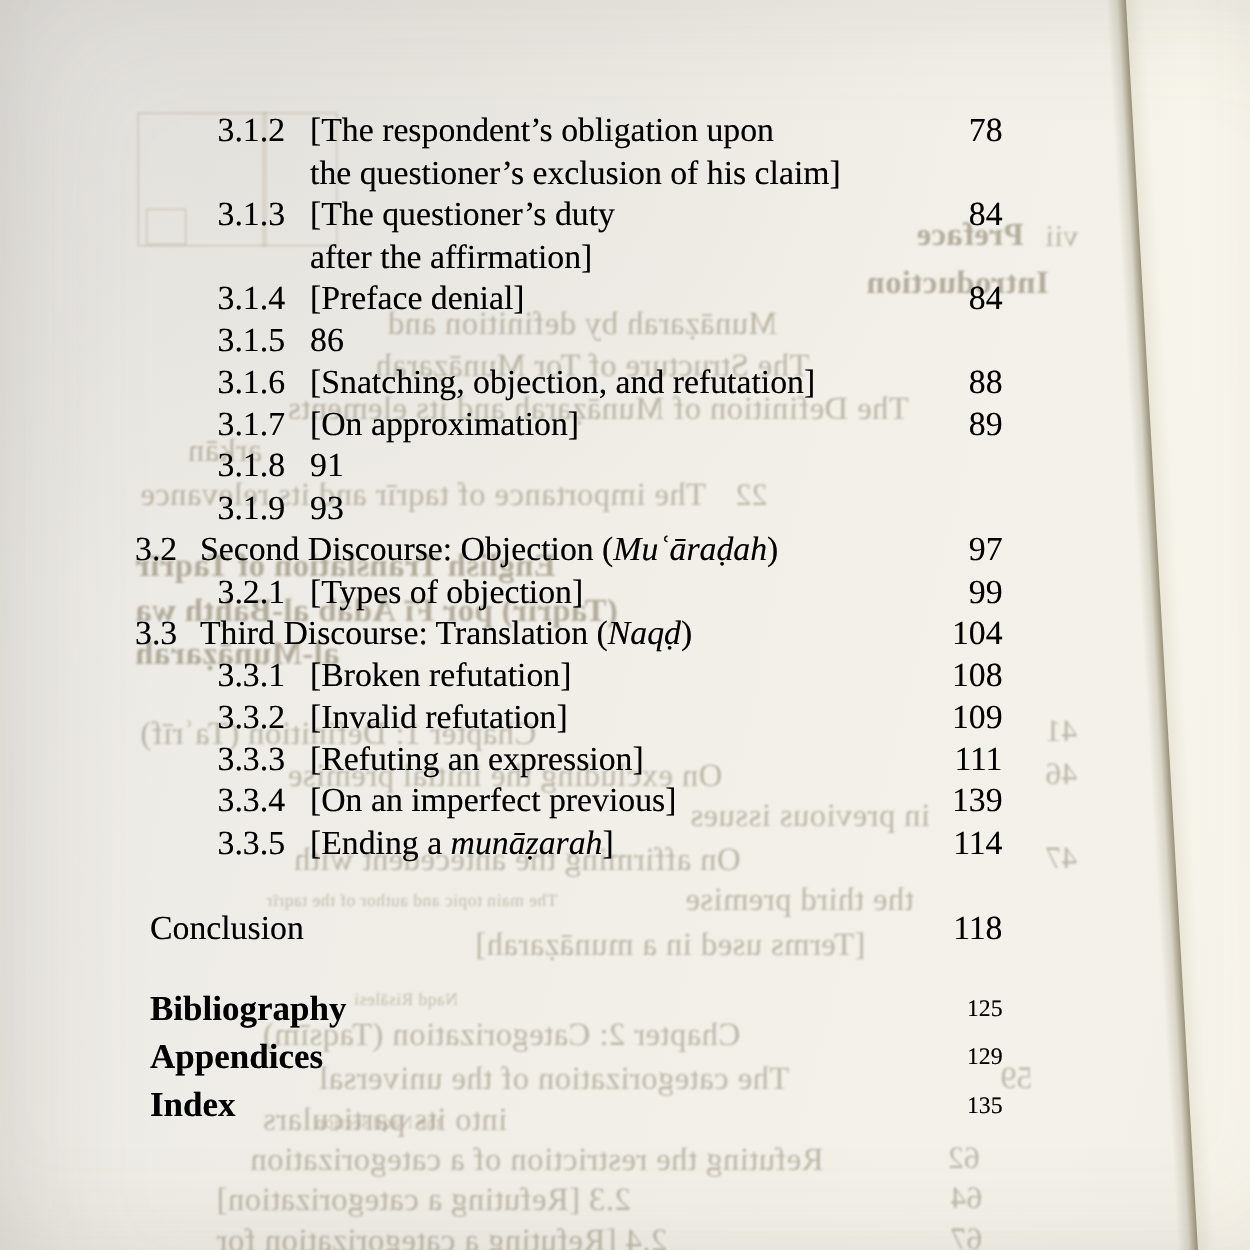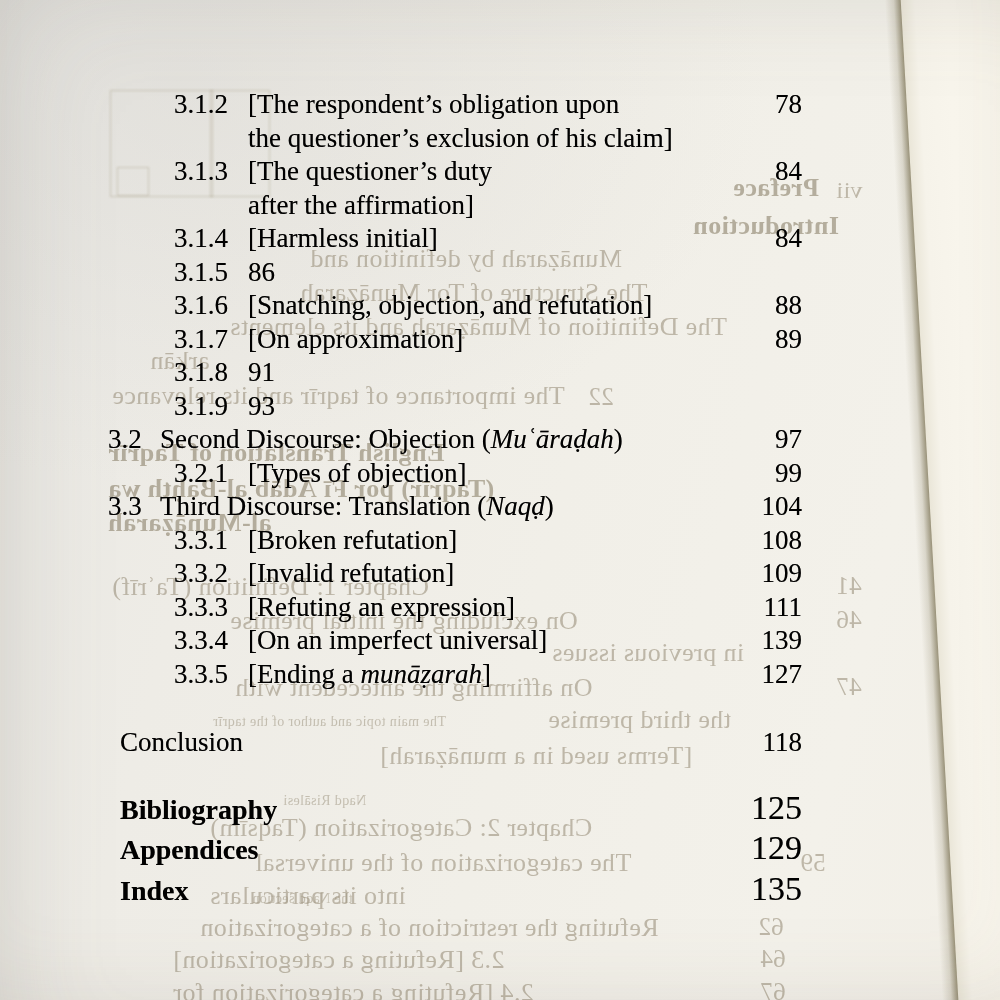--- a/index.html
+++ b/index.html
@@ -37,23 +37,23 @@
     font-size:27px;line-height:33.5px;color:#000000;
     text-shadow:0 0 .5px rgba(38,37,33,.55);
   }
   .toc-row{display:flex;align-items:baseline;}
   .toc-row .num{flex:0 0 auto;}
   .toc-row .title{flex:1 1 auto;}
   .toc-row .page{flex:0 0 auto;text-align:right;}
   .toc-row.sub{padding-left:66px;}
   .toc-row.sub .num{width:74px;}
   .toc-row.section .num{width:52px;}
-  .toc-row.top{padding-left:12px;}
+  .toc-row.top{padding-left:12px;align-items:flex-end;}
   .toc-row.bold{font-weight:bold;font-size:28px;}
-  .toc-row.bold .page{font-weight:normal;font-size:34px;}
+  .toc-row.bold .page{font-weight:normal;font-size:19px;}
   .toc-row.tall{line-height:38.5px;}
   .toc-cont{padding-left:140px;}
   .it{font-style:italic;}
   
   .bleed{position:absolute;inset:0;pointer-events:none;}
   .bleed-line{
     position:absolute;white-space:nowrap;
     transform:scaleX(-1);
     color:rgba(151,142,121,.58);
     filter:blur(.7px);
@@ -117,21 +117,21 @@
     </div>
     <div class="toc-cont">the questioner’s exclusion of his claim]</div>
     <div class="toc-row sub">
       <span class="num">3.1.3</span>
       <span class="title"><span>[The questioner’s duty</span></span>
       <span class="page">84</span>
     </div>
     <div class="toc-cont">after the affirmation]</div>
     <div class="toc-row sub">
       <span class="num">3.1.4</span>
-      <span class="title"><span>[Harmless initial]</span></span>
+      <span class="title"><span>[Preface denial]</span></span>
       <span class="page">84</span>
     </div>
     <div class="toc-row sub">
       <span class="num">3.1.5</span>
       <span class="page">86</span>
     </div>
     <div class="toc-row sub">
       <span class="num">3.1.6</span>
       <span class="title"><span>[Snatching, objection, and refutation]</span></span>
       <span class="page">88</span>
@@ -174,27 +174,27 @@
       <span class="title"><span>[Invalid refutation]</span></span>
       <span class="page">109</span>
     </div>
     <div class="toc-row sub">
       <span class="num">3.3.3</span>
       <span class="title"><span>[Refuting an expression]</span></span>
       <span class="page">111</span>
     </div>
     <div class="toc-row sub">
       <span class="num">3.3.4</span>
-      <span class="title"><span>[On an imperfect universal]</span></span>
+      <span class="title"><span>[On an imperfect previous]</span></span>
       <span class="page">139</span>
     </div>
     <div class="toc-row sub">
       <span class="num">3.3.5</span>
       <span class="title"><span>[Ending a </span><span class="it">munāẓarah</span><span>]</span></span>
-      <span class="page">127</span>
+      <span class="page">114</span>
     </div>
     <div class="toc-row top" style="margin-top: 35px;">
       <span class="title"><span>Conclusion</span></span>
       <span class="page">118</span>
     </div>
     <div class="toc-row top bold tall" style="margin-top: 29px;">
       <span class="title"><span>Bibliography</span></span>
       <span class="page">125</span>
     </div>
     <div class="toc-row top bold tall">

